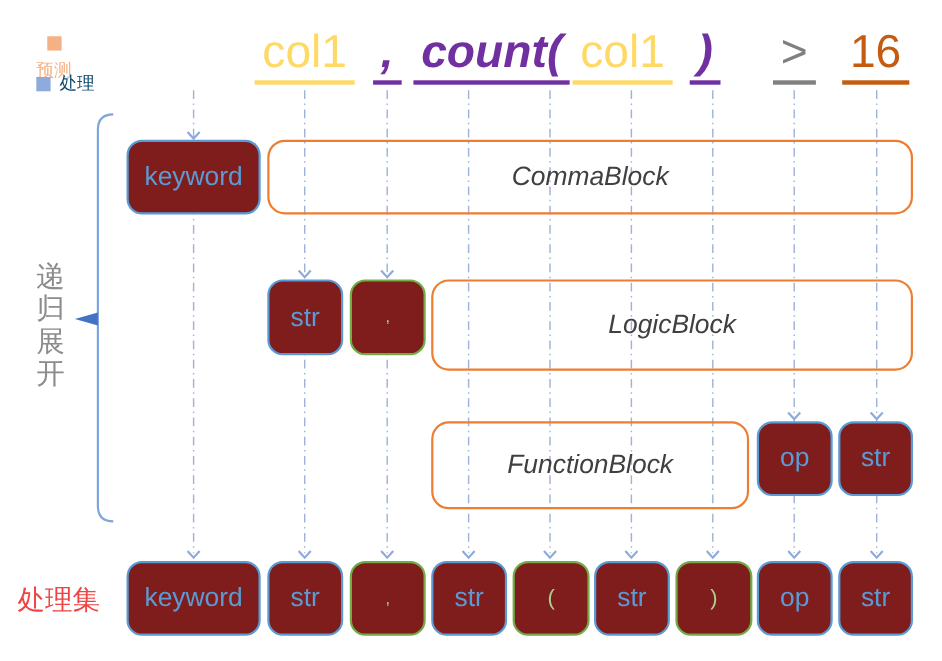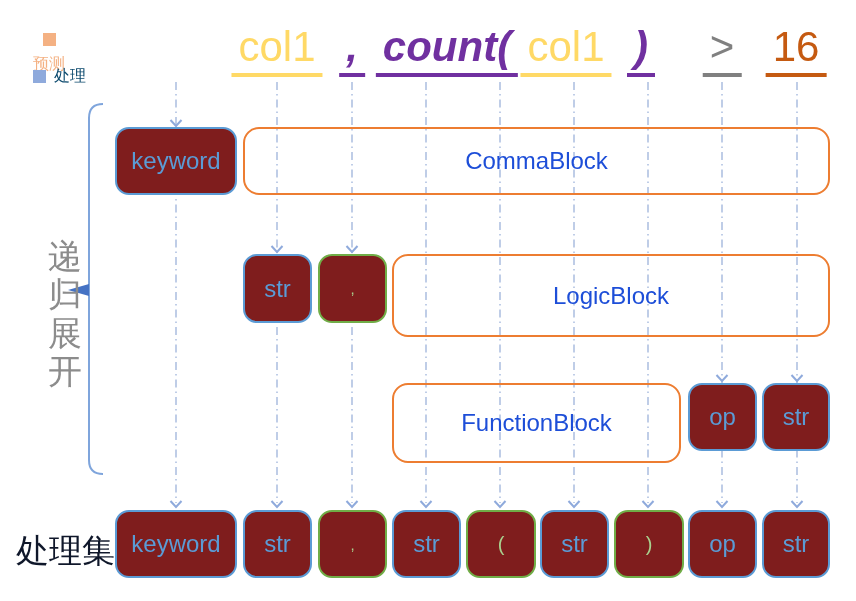--- a/index.html
+++ b/index.html
@@ -30,31 +30,31 @@
   .tok-brown  { color:#C55A11; border-color:#C55A11; }
 
   
   .box {
     position:absolute; border:2px solid; border-radius:14px;
     display:flex; align-items:center; justify-content:center;
     font-size:24px; background:#7f1d1d; box-sizing:border-box;
   }
   .box.blue   { border-color:#5B9BD5; color:#5B9BD5; }
   .box.green  { border-color:#70AD47; color:#A9D18E; }
-  .box.orange { border-color:#ED7D31; color:#1d4ed8; background:transparent; border-radius:16px; }
+  .box.orange { border-color:#ED7D31; color:#404040; background:transparent; border-radius:16px;font-style:italic; }
   .box.glyph-sm { font-size:15px; }
   .box.glyph-md { font-size:20px; }
 
   
   .label-expansion {
-    position:absolute; left:48px; top:237px; width:32px;
-    font-size:34px; line-height:1.13; color:#8C8C8C;
+    position:absolute; left:33px; top:237px; width:32px;
+    font-size:26px; line-height:1.13; color:#8C8C8C;
     word-break:break-all; text-align:left;
   }
-  .label-resultset { position:absolute; left:16px; top:529px; font-size:33px; color:#0f172a; }
+  .label-resultset { position:absolute; left:16px; top:529px; font-size:25px; color:#ef4444; }
 </style>
 </head>
 <body>
 
 <div class="stage">
 
   <svg class="overlay" width="856" height="601">
     <g stroke="#9DB3DA" stroke-width="1.3" stroke-dasharray="8 4 1.5 4" fill="none">
       <line x1="176" y1="82" x2="176" y2="503"></line>
       <line x1="277" y1="82" x2="277" y2="503"></line>

